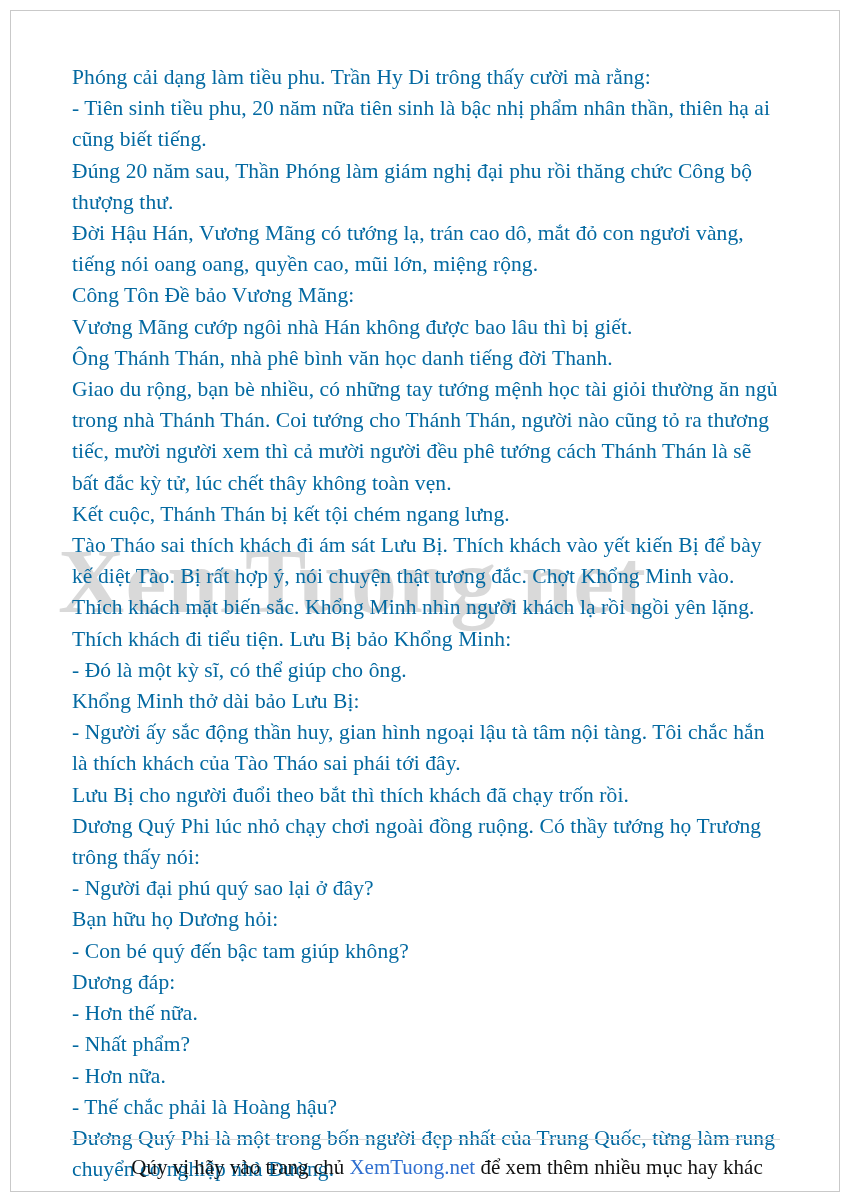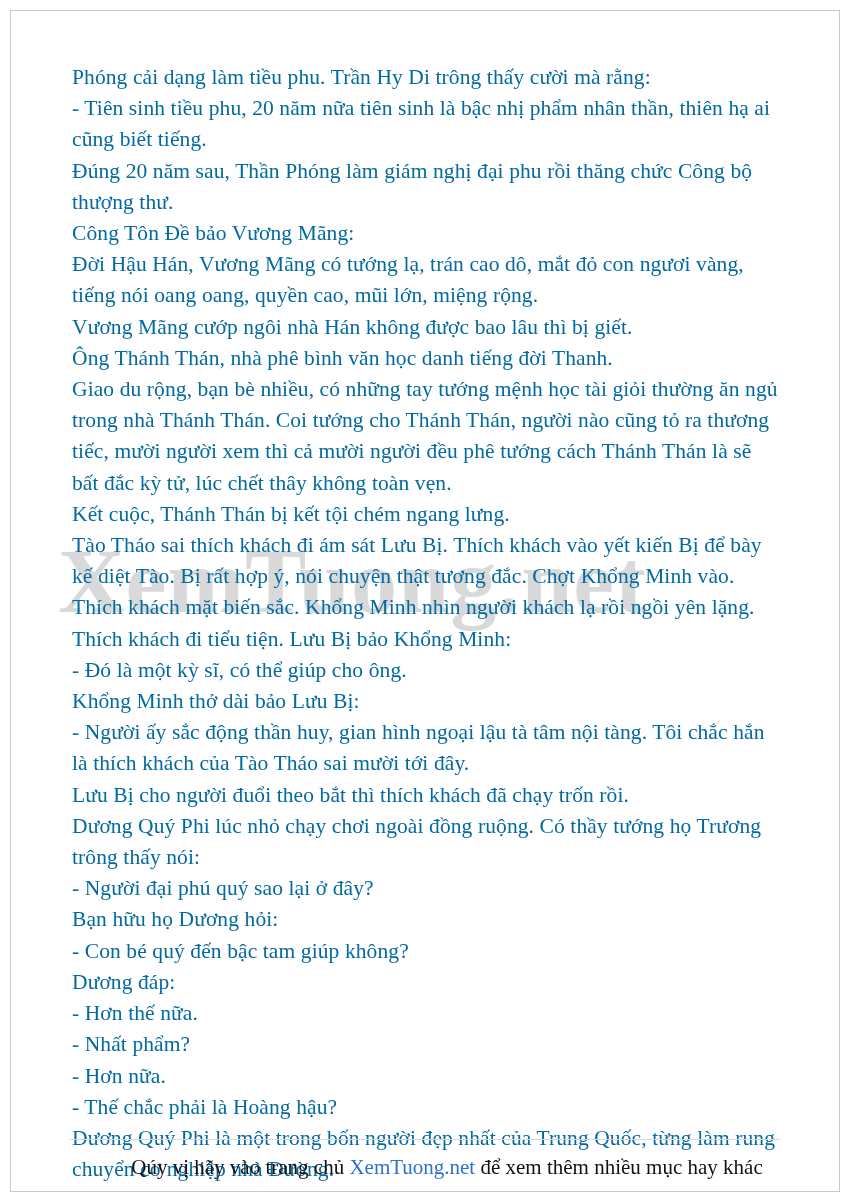--- a/index.html
+++ b/index.html
@@ -87,30 +87,30 @@
 
 <div class="page">
   <div class="page-border"></div>
 
   <div class="watermark">XemTuong.net</div>
 
   <div class="content">
     <p class="para">Phóng cải dạng làm tiều phu. Trần Hy Di trông thấy cười mà rằng:</p>
     <p class="para">- Tiên sinh tiều phu, 20 năm nữa tiên sinh là bậc nhị phẩm nhân thần, thiên hạ ai cũng biết tiếng.</p>
     <p class="para">Đúng 20 năm sau, Thần Phóng làm giám nghị đại phu rồi thăng chức Công bộ thượng thư.</p>
+    <p class="para">Đời Hậu Hán, Vương Mãng có tướng lạ, trán cao dô, mắt đỏ con ngươi vàng, tiếng nói oang oang, quyền cao, mũi lớn, miệng rộng.</p>
     <p class="para">Công Tôn Đề bảo Vương Mãng:</p>
-    <p class="para">Đời Hậu Hán, Vương Mãng có tướng lạ, trán cao dô, mắt đỏ con ngươi vàng, tiếng nói oang oang, quyền cao, mũi lớn, miệng rộng.</p>
     <p class="para">Vương Mãng cướp ngôi nhà Hán không được bao lâu thì bị giết.</p>
     <p class="para">Ông Thánh Thán, nhà phê bình văn học danh tiếng đời Thanh.</p>
     <p class="para">Giao du rộng, bạn bè nhiều, có những tay tướng mệnh học tài giỏi thường ăn ngủ trong nhà Thánh Thán. Coi tướng cho Thánh Thán, người nào cũng tỏ ra thương tiếc, mười người xem thì cả mười người đều phê tướng cách Thánh Thán là sẽ bất đắc kỳ tử, lúc chết thây không toàn vẹn.</p>
     <p class="para">Kết cuộc, Thánh Thán bị kết tội chém ngang lưng.</p>
     <p class="para">Tào Tháo sai thích khách đi ám sát Lưu Bị. Thích khách vào yết kiến Bị để bày kế diệt Tào. Bị rất hợp ý, nói chuyện thật tương đắc. Chợt Khổng Minh vào. Thích khách mặt biến sắc. Khổng Minh nhìn người khách lạ rồi ngồi yên lặng. Thích khách đi tiểu tiện. Lưu Bị bảo Khổng Minh:</p>
     <p class="para">- Đó là một kỳ sĩ, có thể giúp cho ông.</p>
     <p class="para">Khổng Minh thở dài bảo Lưu Bị:</p>
-    <p class="para">- Người ấy sắc động thần huy, gian hình ngoại lậu tà tâm nội tàng. Tôi chắc hắn là thích khách của Tào Tháo sai mười tới đây.</p>
+    <p class="para">- Người ấy sắc động thần huy, gian hình ngoại lậu tà tâm nội tàng. Tôi chắc hắn là thích khách của Tào Tháo sai phái tới đây.</p>
     <p class="para">Lưu Bị cho người đuổi theo bắt thì thích khách đã chạy trốn rồi.</p>
     <p class="para">Dương Quý Phi lúc nhỏ chạy chơi ngoài đồng ruộng. Có thầy tướng họ Trương trông thấy nói:</p>
     <p class="para">- Người đại phú quý sao lại ở đây?</p>
     <p class="para">Bạn hữu họ Dương hỏi:</p>
     <p class="para">- Con bé quý đến bậc tam giúp không?</p>
     <p class="para">Dương đáp:</p>
     <p class="para">- Hơn thế nữa.</p>
     <p class="para">- Nhất phẩm?</p>
     <p class="para">- Hơn nữa.</p>
     <p class="para">- Thế chắc phải là Hoàng hậu?</p>

